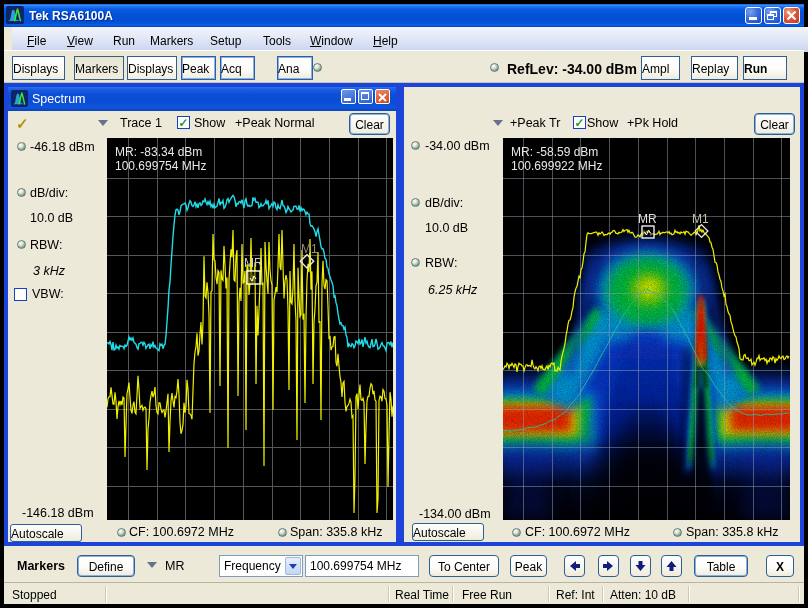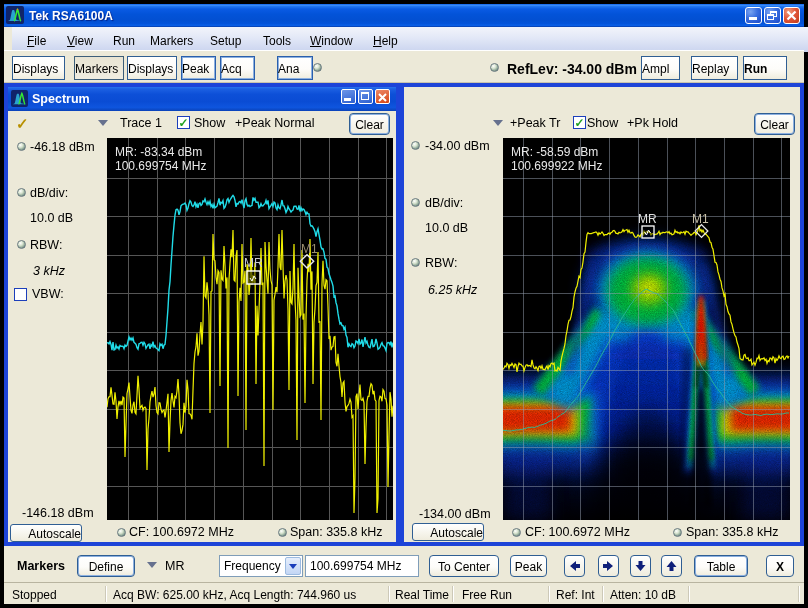--- a/index.html
+++ b/index.html
@@ -24,32 +24,32 @@
 .tb.pressed{background:linear-gradient(180deg,#E8E4D3 0%,#F0EDE0 100%);border-color:#3C5E79}
 .led{position:absolute;width:9px;height:9px;border-radius:50%;background:radial-gradient(circle at 35% 30%,#ffffff 0%,#D8E4D0 35%,#90A898 65%,#4C6470 100%);border:1px solid #6A7A80}
 .blab{position:absolute;font-size:14px;font-weight:bold;color:#000}
 
 .child{position:absolute;top:79px;height:463px;border:4px solid #1D44D8;background:#ECE9D8}
 #chL{left:0;width:396px}
 #chR{left:396px;width:404px}
 .ctitle{position:absolute;left:0;top:0;width:100%;height:24px}
 .ctitle.act{background:linear-gradient(180deg,#2874EE 0%,#1C60E2 8%,#0D50D8 30%,#0A4CD4 60%,#0E55DE 85%,#0A42B8 100%)}
 .ctitle.inact{background:linear-gradient(180deg,#8FA7E4 0%,#829BE0 8%,#7792D8 40%,#718CD4 70%,#7E99DD 100%)}
-.ctitle .t{position:absolute;left:24px;top:5px;font-size:12.5px;font-weight:bold;color:#fff}
+.ctitle .t{position:absolute;left:24px;top:5px;font-size:12.5px;font-weight:normal;color:#fff}
 .ctitle.inact .t{color:#DCE4F5}
 .cbtn{position:absolute;top:2px;width:15px;height:15px;border:1px solid #fff;border-radius:2px}
 .cbtn.m{background:linear-gradient(160deg,#6E96E8,#2B5FD0)}
 .cbtn.x{background:linear-gradient(160deg,#EE8866,#D44414)}
 .ctrlrow{position:absolute;left:0;top:24px;width:100%;height:27px;background:#ECE9D8;font-size:12.5px}
 .clearbtn{position:absolute;top:2px;width:41px;height:22px;border:1px solid #2F5E93;border-radius:4px;box-shadow:0 0 0 1px #8CB0E0 inset;background:linear-gradient(180deg,#fff,#EFECDD);font-size:12px;text-align:center}
 .clearbtn span{position:relative;top:4px}
 .cb{position:absolute;width:13px;height:13px;background:#fff;border:1px solid #1C3FBB;font-size:12px;line-height:12px;text-align:center;color:#21A121;font-weight:bold}
 .sidelab{position:absolute;font-size:12.5px;color:#000}
 .dd{width:0;height:0;border-left:5.5px solid transparent;border-right:5.5px solid transparent;border-top:6.5px solid #66718E;position:absolute}
-.autoscale{position:absolute;width:72px;height:18px;border:1px solid #2F5E93;border-radius:3px;background:linear-gradient(180deg,#fff,#EFECDD);font-size:12px;text-align:right}
+.autoscale{position:absolute;width:72px;height:18px;border:1px solid #2F5E93;border-radius:3px;background:linear-gradient(180deg,#fff,#EFECDD);font-size:12px;text-align:left}
 .autoscale span{position:relative;top:2px}
 
 #mbar{position:absolute;left:0;top:542px;width:800px;height:36px;background:#ECE9D8}
 .mb{position:absolute;top:9px;height:22px;border:1px solid #2F5E93;border-radius:4px;background:linear-gradient(180deg,#fff 0%,#FDFCF9 55%,#EFECDD 100%);font-size:12px;text-align:center}
 .mb span{position:relative;top:4px}
 .mb.ring{box-shadow:0 0 0 1px #8CB0E0 inset}
 #sbar{position:absolute;left:0;top:578px;width:800px;height:22px;background:#ECE9D8;border-top:1px solid #B8B4A0;font-size:12px;color:#000}
 #sbar .sep{position:absolute;top:3px;width:2px;height:16px;border-left:1px solid #CDC9B8;border-right:1px solid #fff}
 #sbar span{position:absolute;top:5px}
 .field{position:absolute;top:9px;height:22px;background:#fff;border:1px solid #7F9DB9;font-size:12px}
@@ -322,21 +322,20 @@
     <div class="arrbtn" style="left:657px"><svg width="19" height="20" viewBox="0 0 19 20">
             <path d="M9.5,5 l-5,6 h3 v4 h4 v-4 h3 Z" fill="#10207A"></path>
           </svg></div>
     <div class="mb ring" style="left:690px;width:54px"><span>Table</span></div>
     <div class="mb" style="left:762px;width:28px"><span style="font-weight:bold">X</span></div>
   </div>
 
   <div id="sbar">
     <span style="left:8px">Stopped</span>
     <div class="sep" style="left:101px"></div>
-    <span style="left:109px">Acq BW: 625.00 kHz, Acq Length: 744.960 us</span>
     <div class="sep" style="left:384px"></div>
     <span style="left:391px">Real Time</span>
     <div class="sep" style="left:448px"></div>
     <span style="left:458px">Free Run</span>
     <div class="sep" style="left:544px"></div>
     <span style="left:552px">Ref: Int</span>
     <div class="sep" style="left:598px"></div>
     <span style="left:606px">Atten: 10 dB</span>
     <div class="sep" style="left:684px"></div>
     <div class="sep" style="left:794px"></div>

